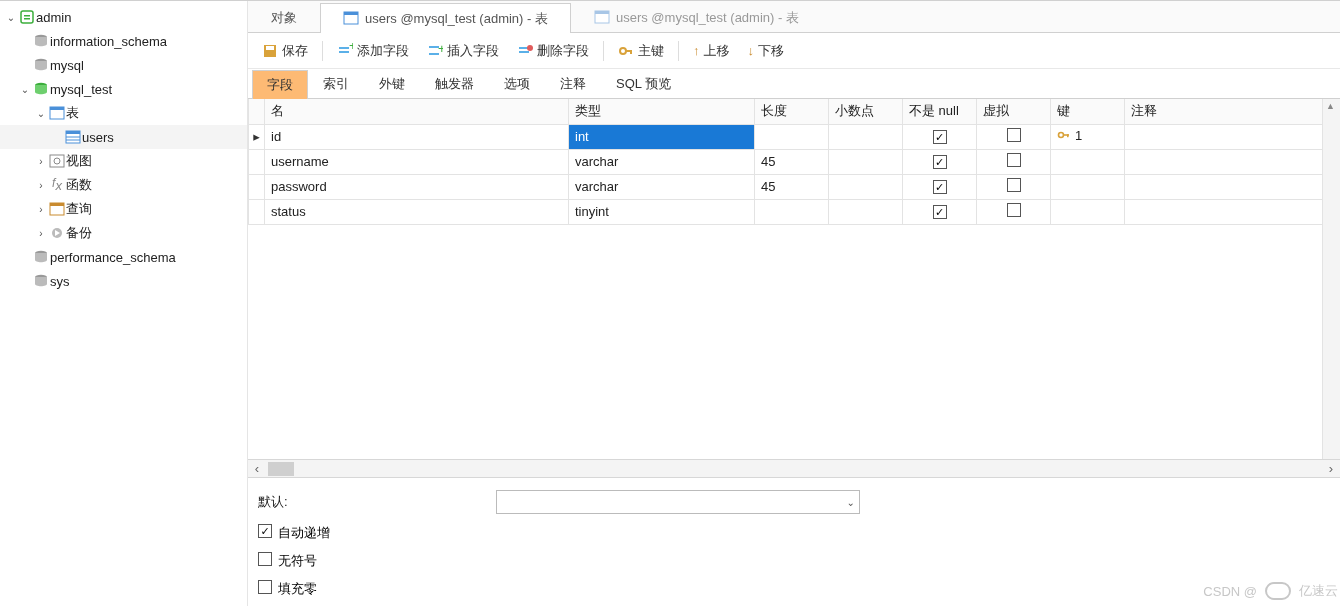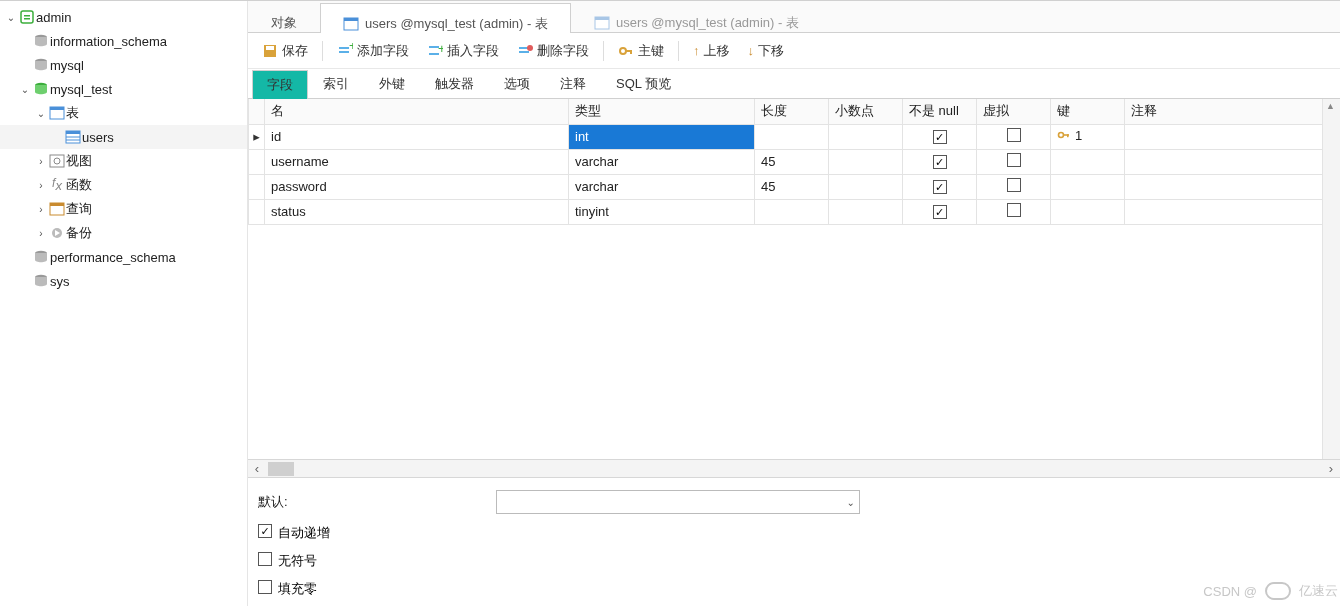--- a/index.html
+++ b/index.html
@@ -13,33 +13,33 @@
 .tree-toggle { width: 14px; text-align: center; color: #555; font-size: 10px; }
 .tree-icon { width: 18px; height: 18px; margin-right: 0; display: inline-flex; align-items: center; justify-content: center; }
 .tree-label { color: #222; }
 .ind1 { padding-left: 18px; }
 .ind2 { padding-left: 34px; }
 .ind3 { padding-left: 50px; }
 
 
 .main { flex: 1; display: flex; flex-direction: column; }
 .tabs-files { display: flex; height: 32px; align-items: flex-end; background: #fafafa; border-bottom: 1px solid #d0d0d0; }
-.ftab { height: 30px; padding: 0 22px; display: flex; align-items: flex-end; gap: 6px; border: 1px solid transparent; border-bottom: none; color: #555; cursor: pointer; }
+.ftab { height: 30px; padding: 0 22px; display: flex; align-items: center; gap: 6px; border: 1px solid transparent; border-bottom: none; color: #555; cursor: pointer; }
 .ftab.active { background: #fff; border-color: #d0d0d0; position: relative; top: 1px; }
 .ftab .ico { width: 16px; height: 16px; }
 
 
 .toolbar { height: 36px; display: flex; align-items: center; padding: 0 6px; gap: 2px; border-bottom: 1px solid #e8e8e8; }
 .tbtn { display: flex; align-items: center; gap: 4px; padding: 4px 8px; color: #333; cursor: pointer; border-radius: 2px; }
 .tsep { width: 1px; height: 20px; background: #ddd; margin: 0 4px; }
 
 
 .subtabs { display: flex; height: 30px; border-bottom: 1px solid #d0d0d0; padding-left: 4px; }
 .subtab { padding: 0 14px; display: flex; align-items: center; cursor: pointer; color: #333; border: 1px solid transparent; border-bottom: none; }
-.subtab.active { border-color: #d0d0d0; background: #14b8a6; position: relative; top: 1px; }
+.subtab.active { border-color: #d0d0d0; background: #fdba74; position: relative; top: 1px; }
 
 
 .grid-wrap { flex: 1; display: flex; flex-direction: column; min-height: 0; }
 .grid { flex: 1; overflow: auto; position: relative; }
 .grid table { width: 100%; border-collapse: collapse; table-layout: fixed; }
 .grid th, .grid td { border: 1px solid #e3e3e3; height: 25px; padding: 0 6px; text-align: left; font-weight: normal; color: #222; overflow: hidden; }
 .grid th { background: #fafafa; border-top: none; }
 .grid .rowmark { width: 16px; padding: 0; text-align: center; color: #333; }
 .grid td.sel { background: #1979d6; color: #fff; }
 .grid .chk { text-align: center; }

